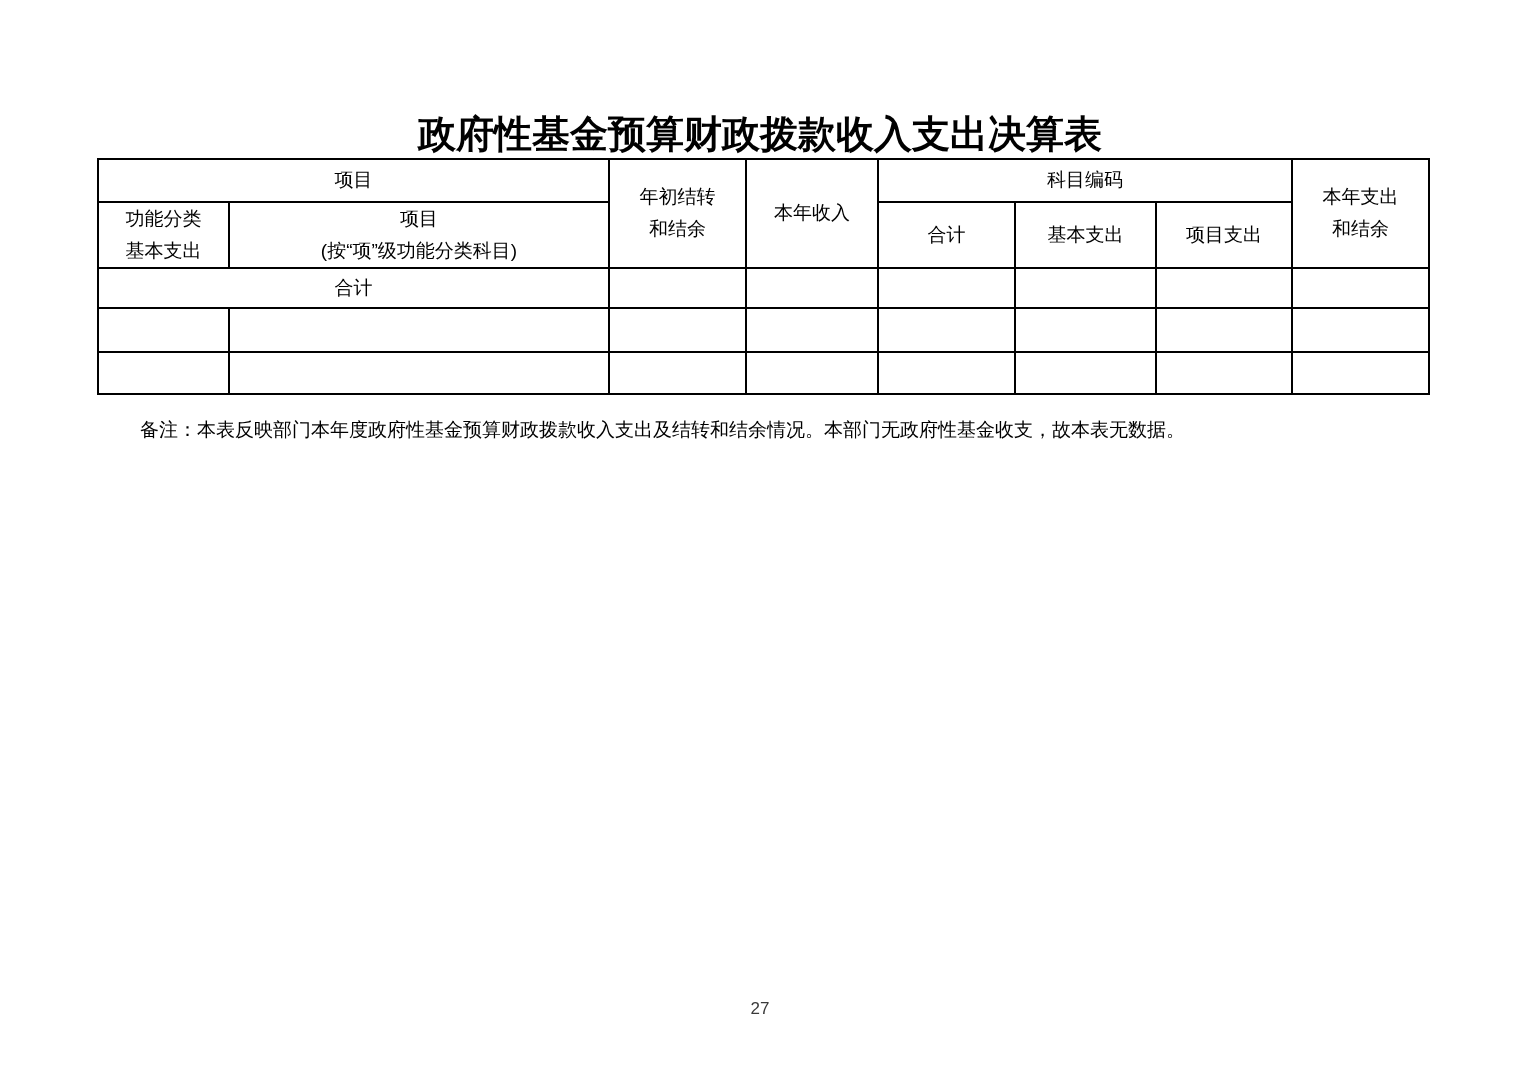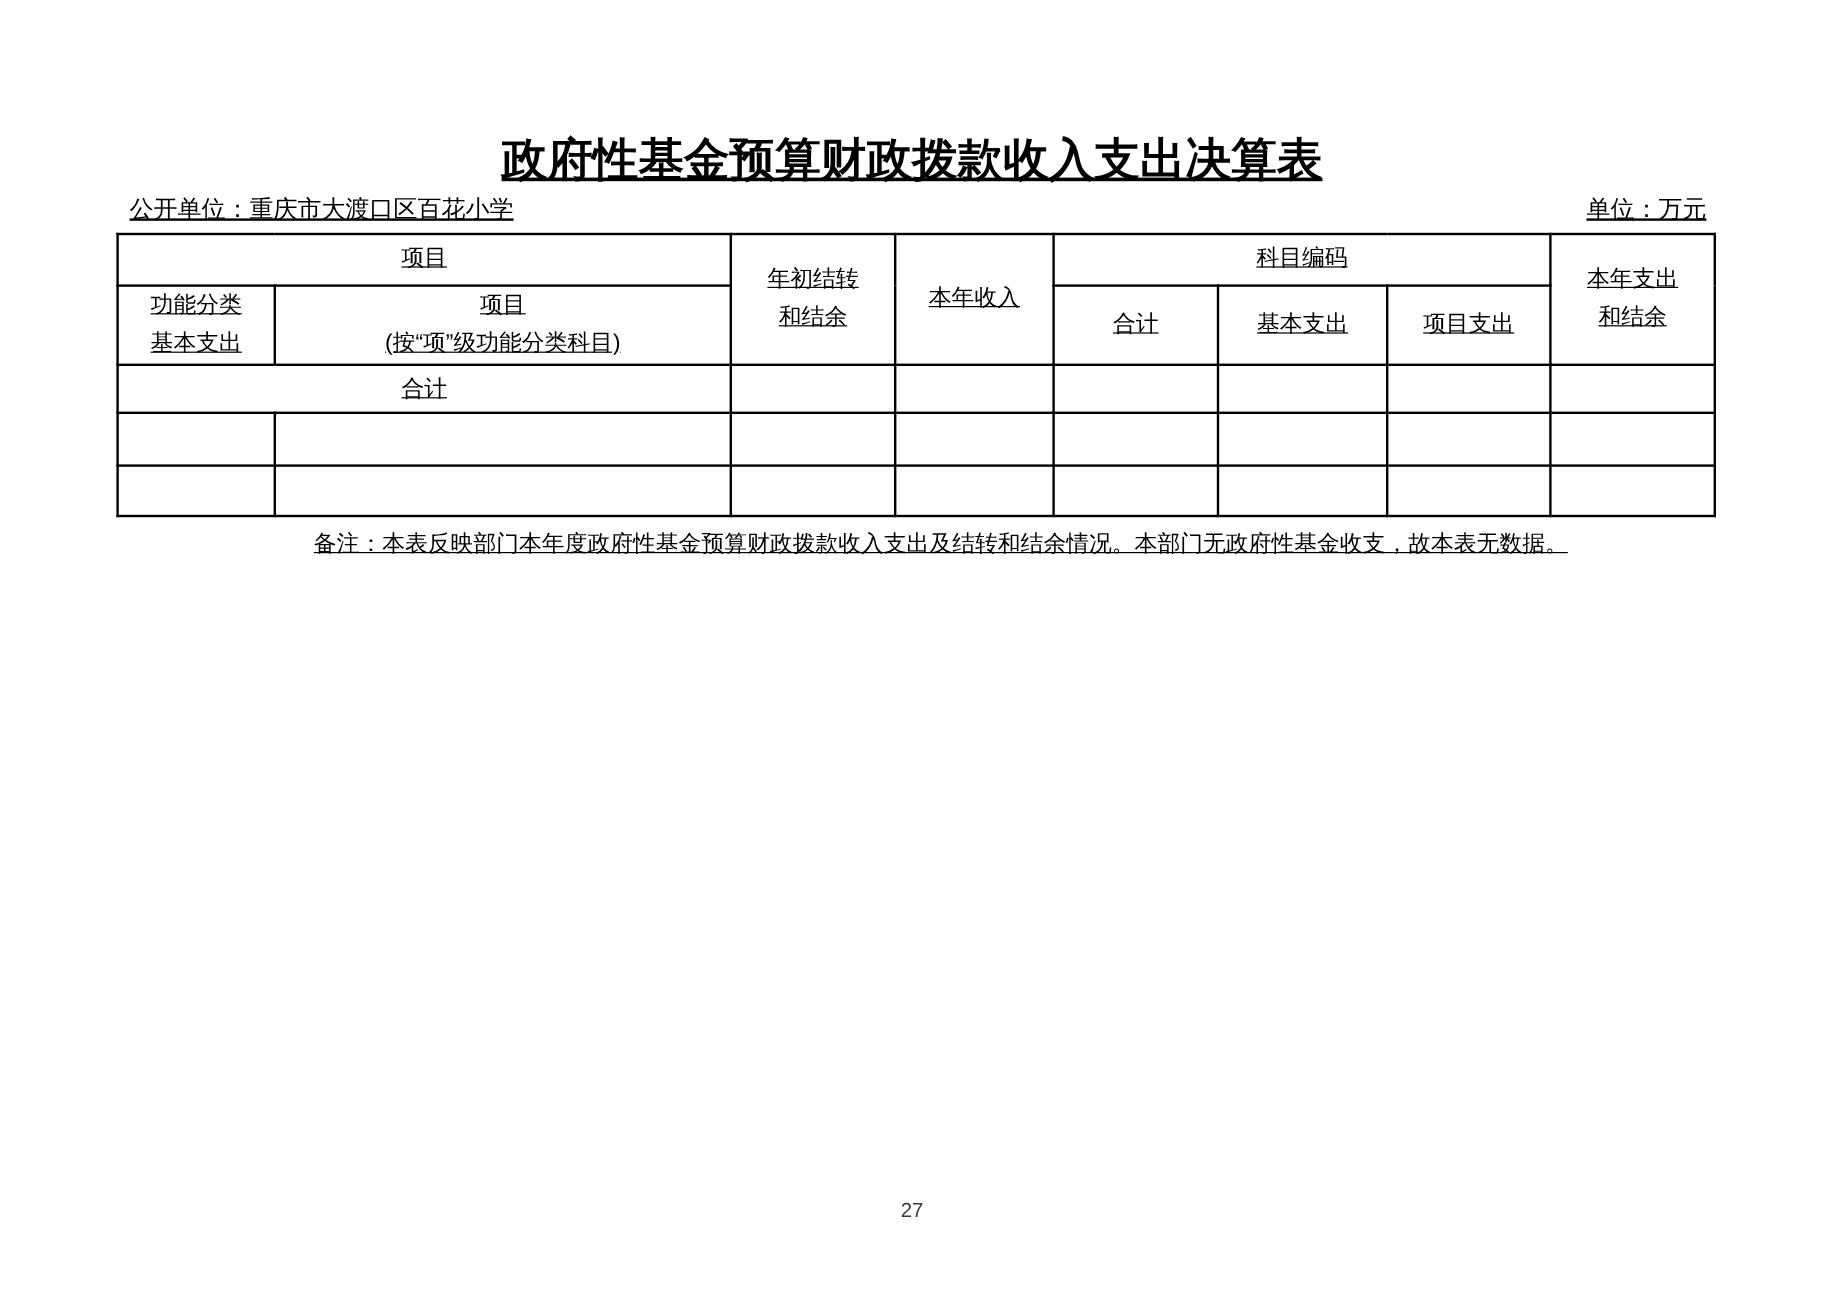--- a/index.html
+++ b/index.html
@@ -8,21 +8,20 @@
     background: #ffffff;
     color: #000000;
     font-family: "Liberation Sans", sans-serif;
   }
   .page {
     position: relative;
     width: 1520px;
     height: 1074px;
     background: #ffffff;
     overflow: hidden;
-    text-decoration: underline;
   }
   .doc-title {
     margin: 112px 0 0 0;
     text-align: center;
     font-size: 38px;
     font-weight: bold;
     line-height: 1.2;
     font-family: "Liberation Sans", sans-serif;
   }
   .sheet {
@@ -71,25 +70,24 @@
   tr.hrow-1 { height: 43px; }
   tr.hrow-2 { height: 59px; }
   tr.brow-1 { height: 40px; }
   tr.brow-2 { height: 44px; }
   tr.brow-3 { height: 42px; }
   td.total-cell {
     font-size: 19px;
     font-family: "Liberation Serif", serif;
   }
   .note {
-    margin: 11px 0 0 43px;
+    margin: 23px 0 0 43px;
     font-size: 19px;
     line-height: 1.3;
     font-family: "Liberation Serif", serif;
-    text-align: center;
   }
   .page-num {
     position: absolute;
     top: 999px;
     left: 0;
     width: 100%;
     text-align: center;
     font-size: 17px;
     color: #3a3a3a;
     font-family: "Liberation Sans", sans-serif;
@@ -98,24 +96,20 @@
 </head>
 <body>
 
 <div class="page">
 
   <h1 class="doc-title">政府性基金预算财政拨款收入支出决算表</h1>
 
   <div class="sheet">
 
 
-    <div class="meta-row">
-      <span class="meta-left">公开单位：重庆市大渡口区百花小学</span>
-      <span class="meta-right">单位：万元</span>
-    </div>
 
     <table class="budget">
       <colgroup>
         <col style="width:131px">
         <col style="width:380px">
         <col style="width:137px">
         <col style="width:132px">
         <col style="width:137px">
         <col style="width:141px">
         <col style="width:136px">

